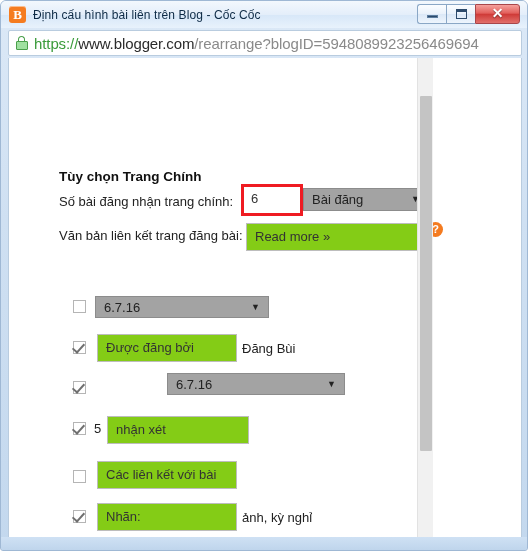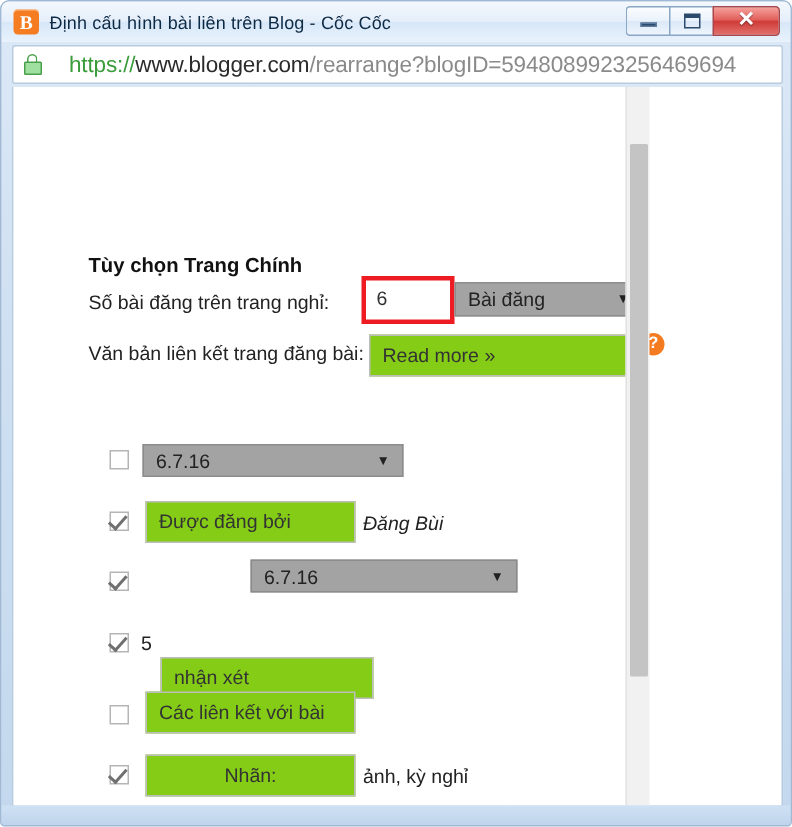--- a/index.html
+++ b/index.html
@@ -112,21 +112,20 @@
     left: 7px; top: 29px;
     width: 514px;
     height: 26px;
     box-sizing: border-box;
     background: #ffffff;
     border: 1px solid #b9ccdf;
     border-radius: 2px;
     display: flex;
     align-items: center;
     overflow: hidden;
-    gap: 12px;
   }
   .lock {
     margin-left: 6px;
     flex: 0 0 auto;
     width: 13px; height: 14px;
     position: relative;
   }
   .lock .shackle {
     position: absolute;
     left: 3px; top: 0;
@@ -339,58 +338,58 @@
     <div class="url">
       <span class="scheme">https://</span><span class="host">www.blogger.com</span><span class="rest">/rearrange?blogID=5948089923256469694</span>
     </div>
   </div>
 
   <div class="viewport">
     <div class="page">
 
       <div class="section-title h1">Tùy chọn Trang Chính</div>
 
-      <div class="row-label lbl-count">Số bài đăng trên trang nghỉ:</div>
+      <div class="row-label lbl-count">Số bài đăng nhận trang chính:</div>
       <div class="redbox"></div>
       <div class="redbox-val">6</div>
       <div class="sel postsel">
         <span>Bài đăng</span>
         <span class="caret">▼</span>
       </div>
 
       <div class="row-label lbl-jump">Văn bản liên kết trang đăng bài:</div>
       <div class="tbox jumpbox">Read more »</div>
       <div class="helpicon">?</div>
 
 
       <div class="cb" style="left:64px; top:242px;"></div>
       <div class="sel" style="left:86px; top:238px; width:174px; height:22px;">
         <span>6.7.16</span>
         <span class="caret">▼</span>
       </div>
 
       <div class="cb checked" style="left:64px; top:283px;"></div>
       <div class="tbox" style="left:88px; top:276px; width:140px; height:28px; line-height:26px;">Được đăng bởi</div>
-      <div class="plain" style="left:233px; top:283px;font-style:italic;">Đăng Bùi</div>
+      <div class="plain" style="left:233px; top:283px;">Đăng Bùi</div>
 
       <div class="cb checked" style="left:64px; top:323px;"></div>
       <div class="sel" style="left:158px; top:315px; width:178px; height:22px;">
         <span>6.7.16</span>
         <span class="caret">▼</span>
       </div>
 
       <div class="cb checked" style="left:64px; top:364px;"></div>
       <div class="plain" style="left:85px; top:363px;">5</div>
-      <div class="tbox" style="left:98px; top:358px; width:142px; height:28px; line-height:26px;margin-top:22px;">nhận xét</div>
+      <div class="tbox" style="left:98px; top:358px; width:142px; height:28px; line-height:26px;">nhận xét</div>
 
       <div class="cb" style="left:64px; top:412px;"></div>
       <div class="tbox" style="left:88px; top:403px; width:140px; height:28px; line-height:26px; overflow:hidden;">Các liên kết với bài này</div>
 
       <div class="cb checked" style="left:64px; top:452px;"></div>
-      <div class="tbox" style="left:88px; top:445px; width:140px; height:28px; line-height:26px;text-align:center;">Nhãn:</div>
+      <div class="tbox" style="left:88px; top:445px; width:140px; height:28px; line-height:26px;">Nhãn:</div>
       <div class="plain" style="left:233px; top:452px;">ảnh, kỳ nghỉ</div>
 
       <div class="sbtrack">
         <div class="sbthumb"></div>
       </div>
     </div>
   </div>
 
   <div class="statusbar"></div>
 </div>

